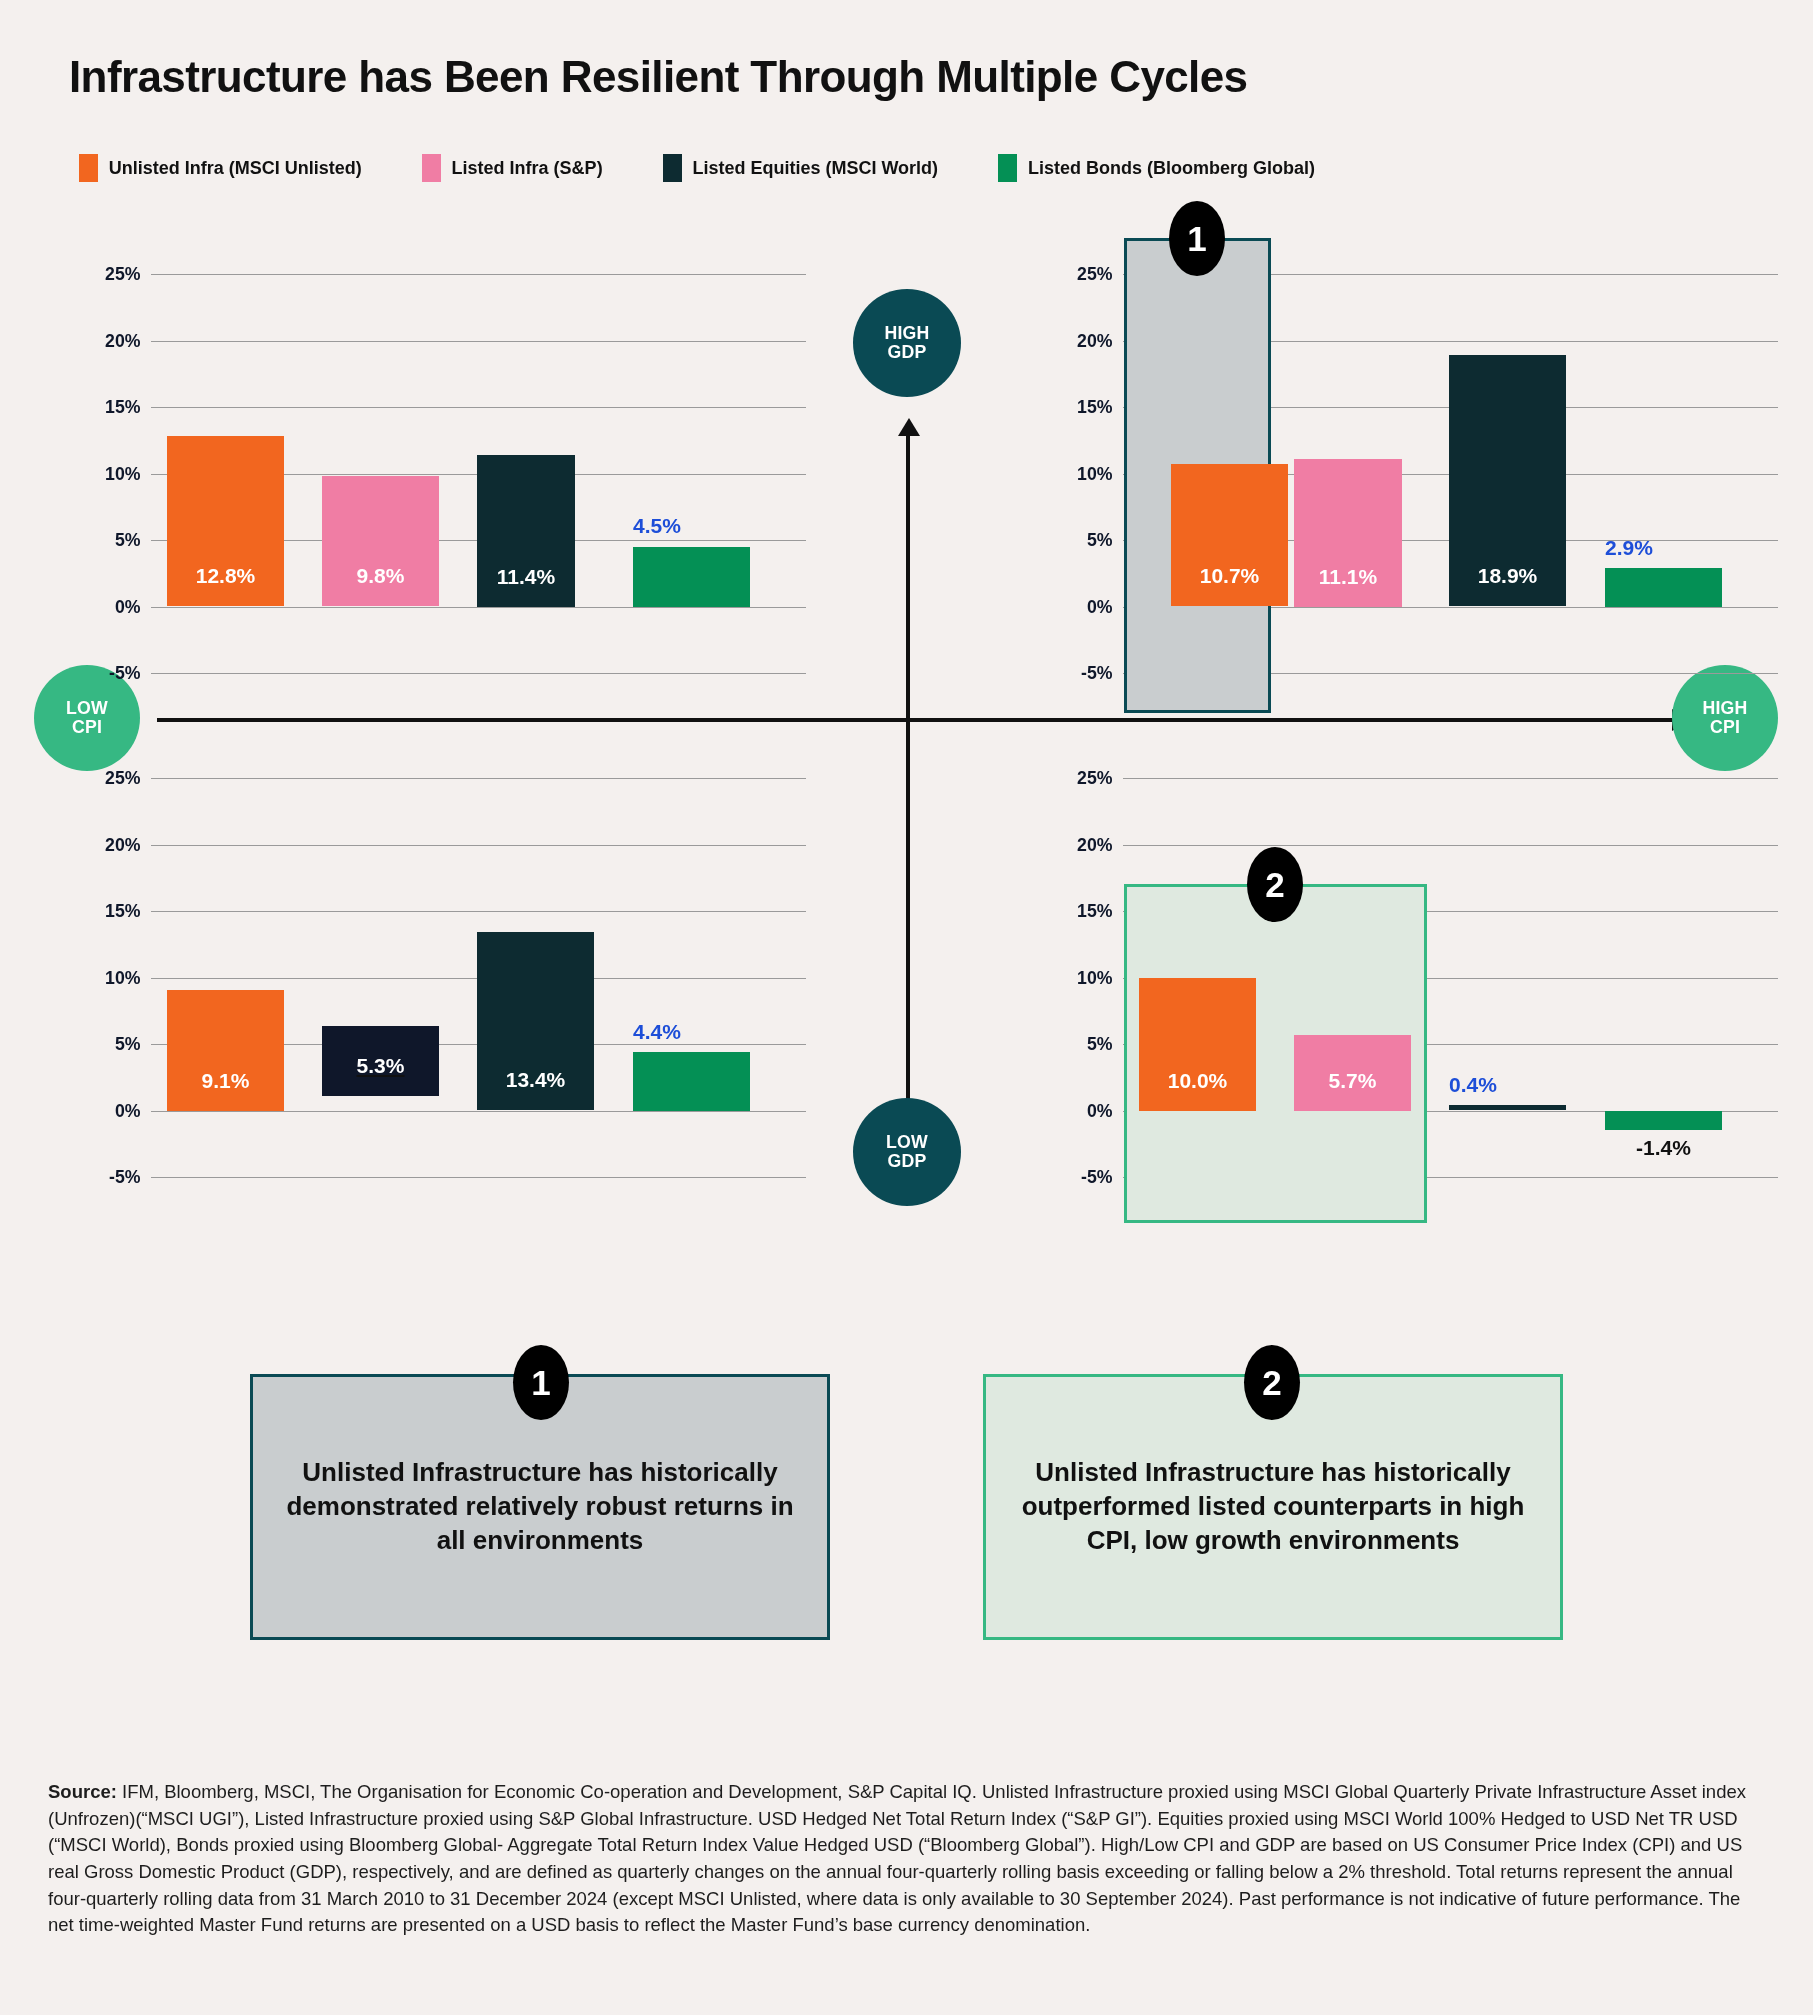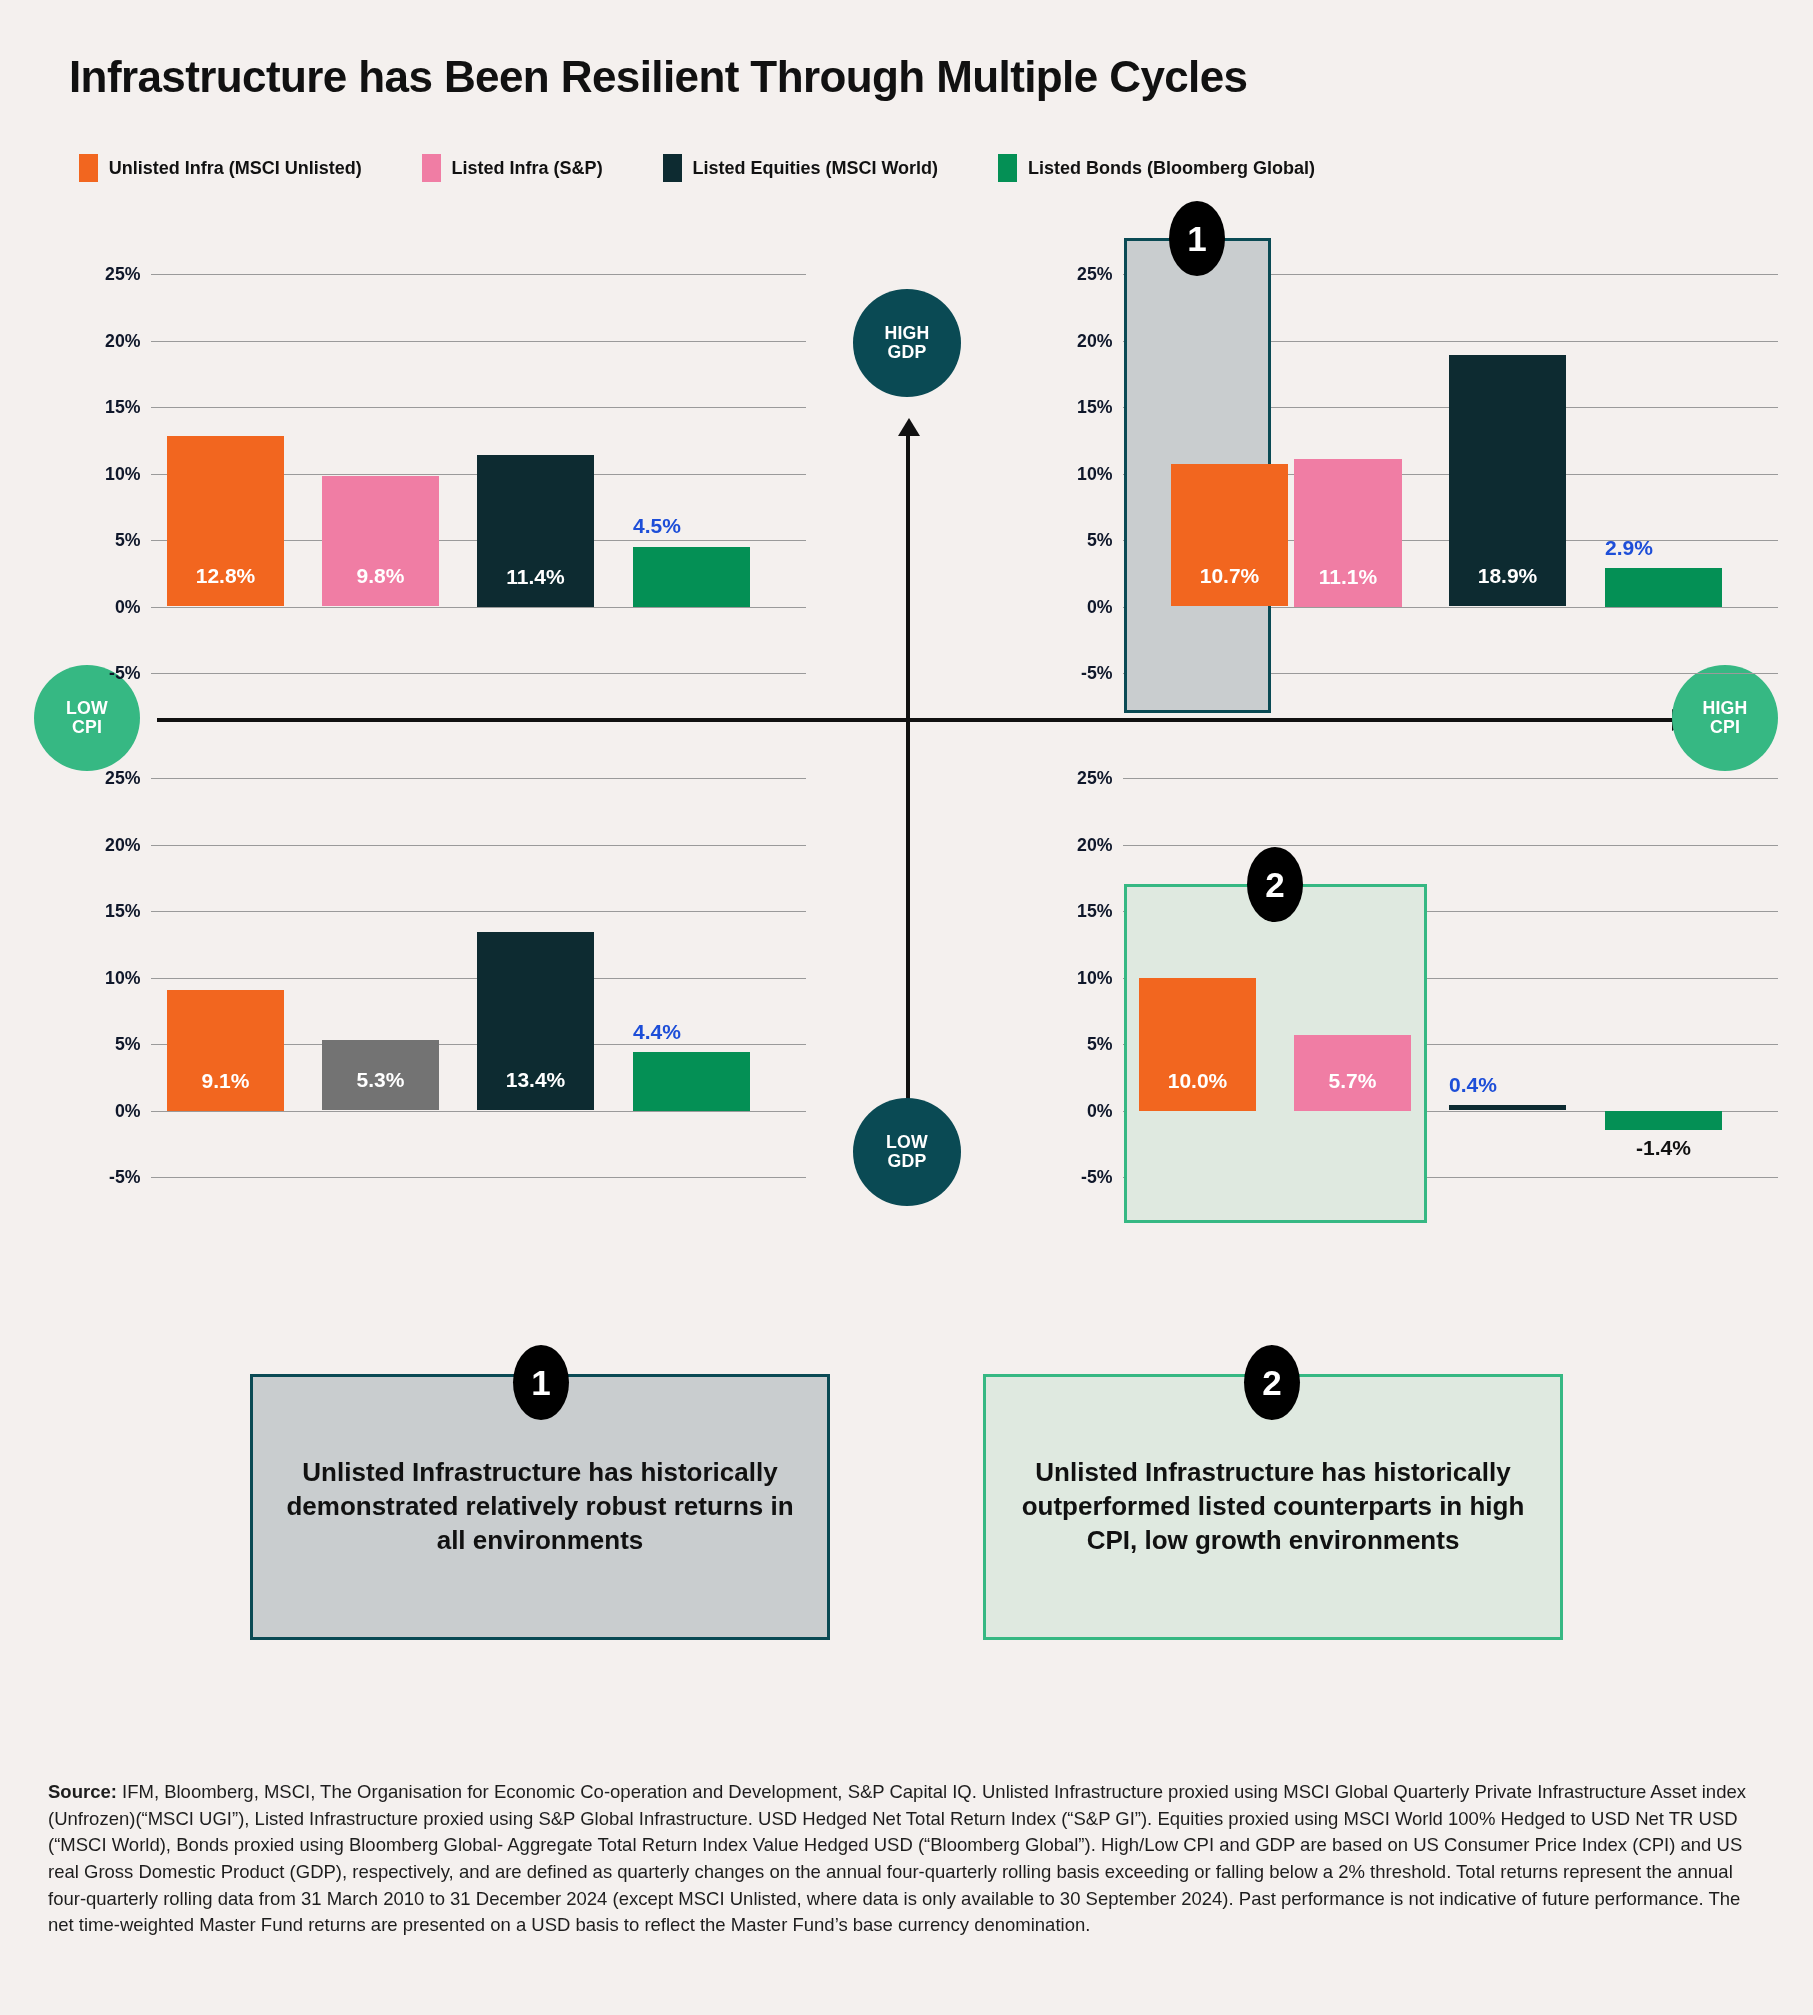--- a/index.html
+++ b/index.html
@@ -190,21 +190,21 @@
         <div class="gridline" style="top: 345px;"></div>
         <div class="ytick" style="top: 345px;">0%</div>
         <div class="gridline" style="top: 411px;"></div>
         <div class="ytick" style="top: 411px;">-5%</div>
         <div class="bar" style="left: 16px; width: 117px; top: 174px; bottom: auto; height: 170px; background: rgb(242, 102, 31); position: absolute;">
           <span class="bar-label">12.8%</span>
         </div>
         <div class="bar" style="left: 171px; width: 117px; top: 214px; bottom: auto; height: 130px; background: rgb(240, 125, 164); position: absolute;">
           <span class="bar-label">9.8%</span>
         </div>
-        <div class="bar" style="left: 326px; width: 117px; top: 193px; bottom: auto; height: 152px; background: rgb(13, 43, 49); position: absolute;">
+        <div class="bar" style="left: 326px; width: 98px; top: 193px; bottom: auto; height: 152px; background: rgb(13, 43, 49); position: absolute;">
           <span class="bar-label">11.4%</span>
         </div>
         <div class="bar" style="left: 482px; width: 117px; top: 285px; bottom: auto; height: 60px; background: rgb(4, 144, 85); position: absolute;"></div>
         <div class="bar-label-outside-top" style="left: 482px; width: 117px; top: 252px;">4.5%</div>
       </div>
   </div>
   <div class="panel panel-tr">
     <div class="plot">
         <div class="gridline" style="top: 12px;"></div>
         <div class="ytick" style="top: 12px;">25%</div>
@@ -247,21 +247,21 @@
         <div class="ytick" style="top: 212px;">10%</div>
         <div class="gridline" style="top: 278px;"></div>
         <div class="ytick" style="top: 278px;">5%</div>
         <div class="gridline" style="top: 345px;"></div>
         <div class="ytick" style="top: 345px;">0%</div>
         <div class="gridline" style="top: 411px;"></div>
         <div class="ytick" style="top: 411px;">-5%</div>
         <div class="bar" style="left: 16px; width: 117px; top: 224px; bottom: auto; height: 121px; background: rgb(242, 102, 31); position: absolute;">
           <span class="bar-label">9.1%</span>
         </div>
-        <div class="bar" style="left: 171px; width: 117px; top: 274px; bottom: auto; height: 70px; background: #737373; position: absolute;">
+        <div class="bar" style="left: 171px; width: 117px; top: 260px; bottom: auto; height: 70px; background: #0f172a; position: absolute; text-decoration: underline;">
           <span class="bar-label">5.3%</span>
         </div>
         <div class="bar" style="left: 326px; width: 117px; top: 166px; bottom: auto; height: 178px; background: rgb(13, 43, 49); position: absolute;">
           <span class="bar-label">13.4%</span>
         </div>
         <div class="bar" style="left: 482px; width: 117px; top: 286px; bottom: auto; height: 59px; background: rgb(4, 144, 85); position: absolute;"></div>
         <div class="bar-label-outside-top" style="left: 482px; width: 117px; top: 254px;">4.4%</div>
       </div>
   </div>
   <div class="panel panel-br">

